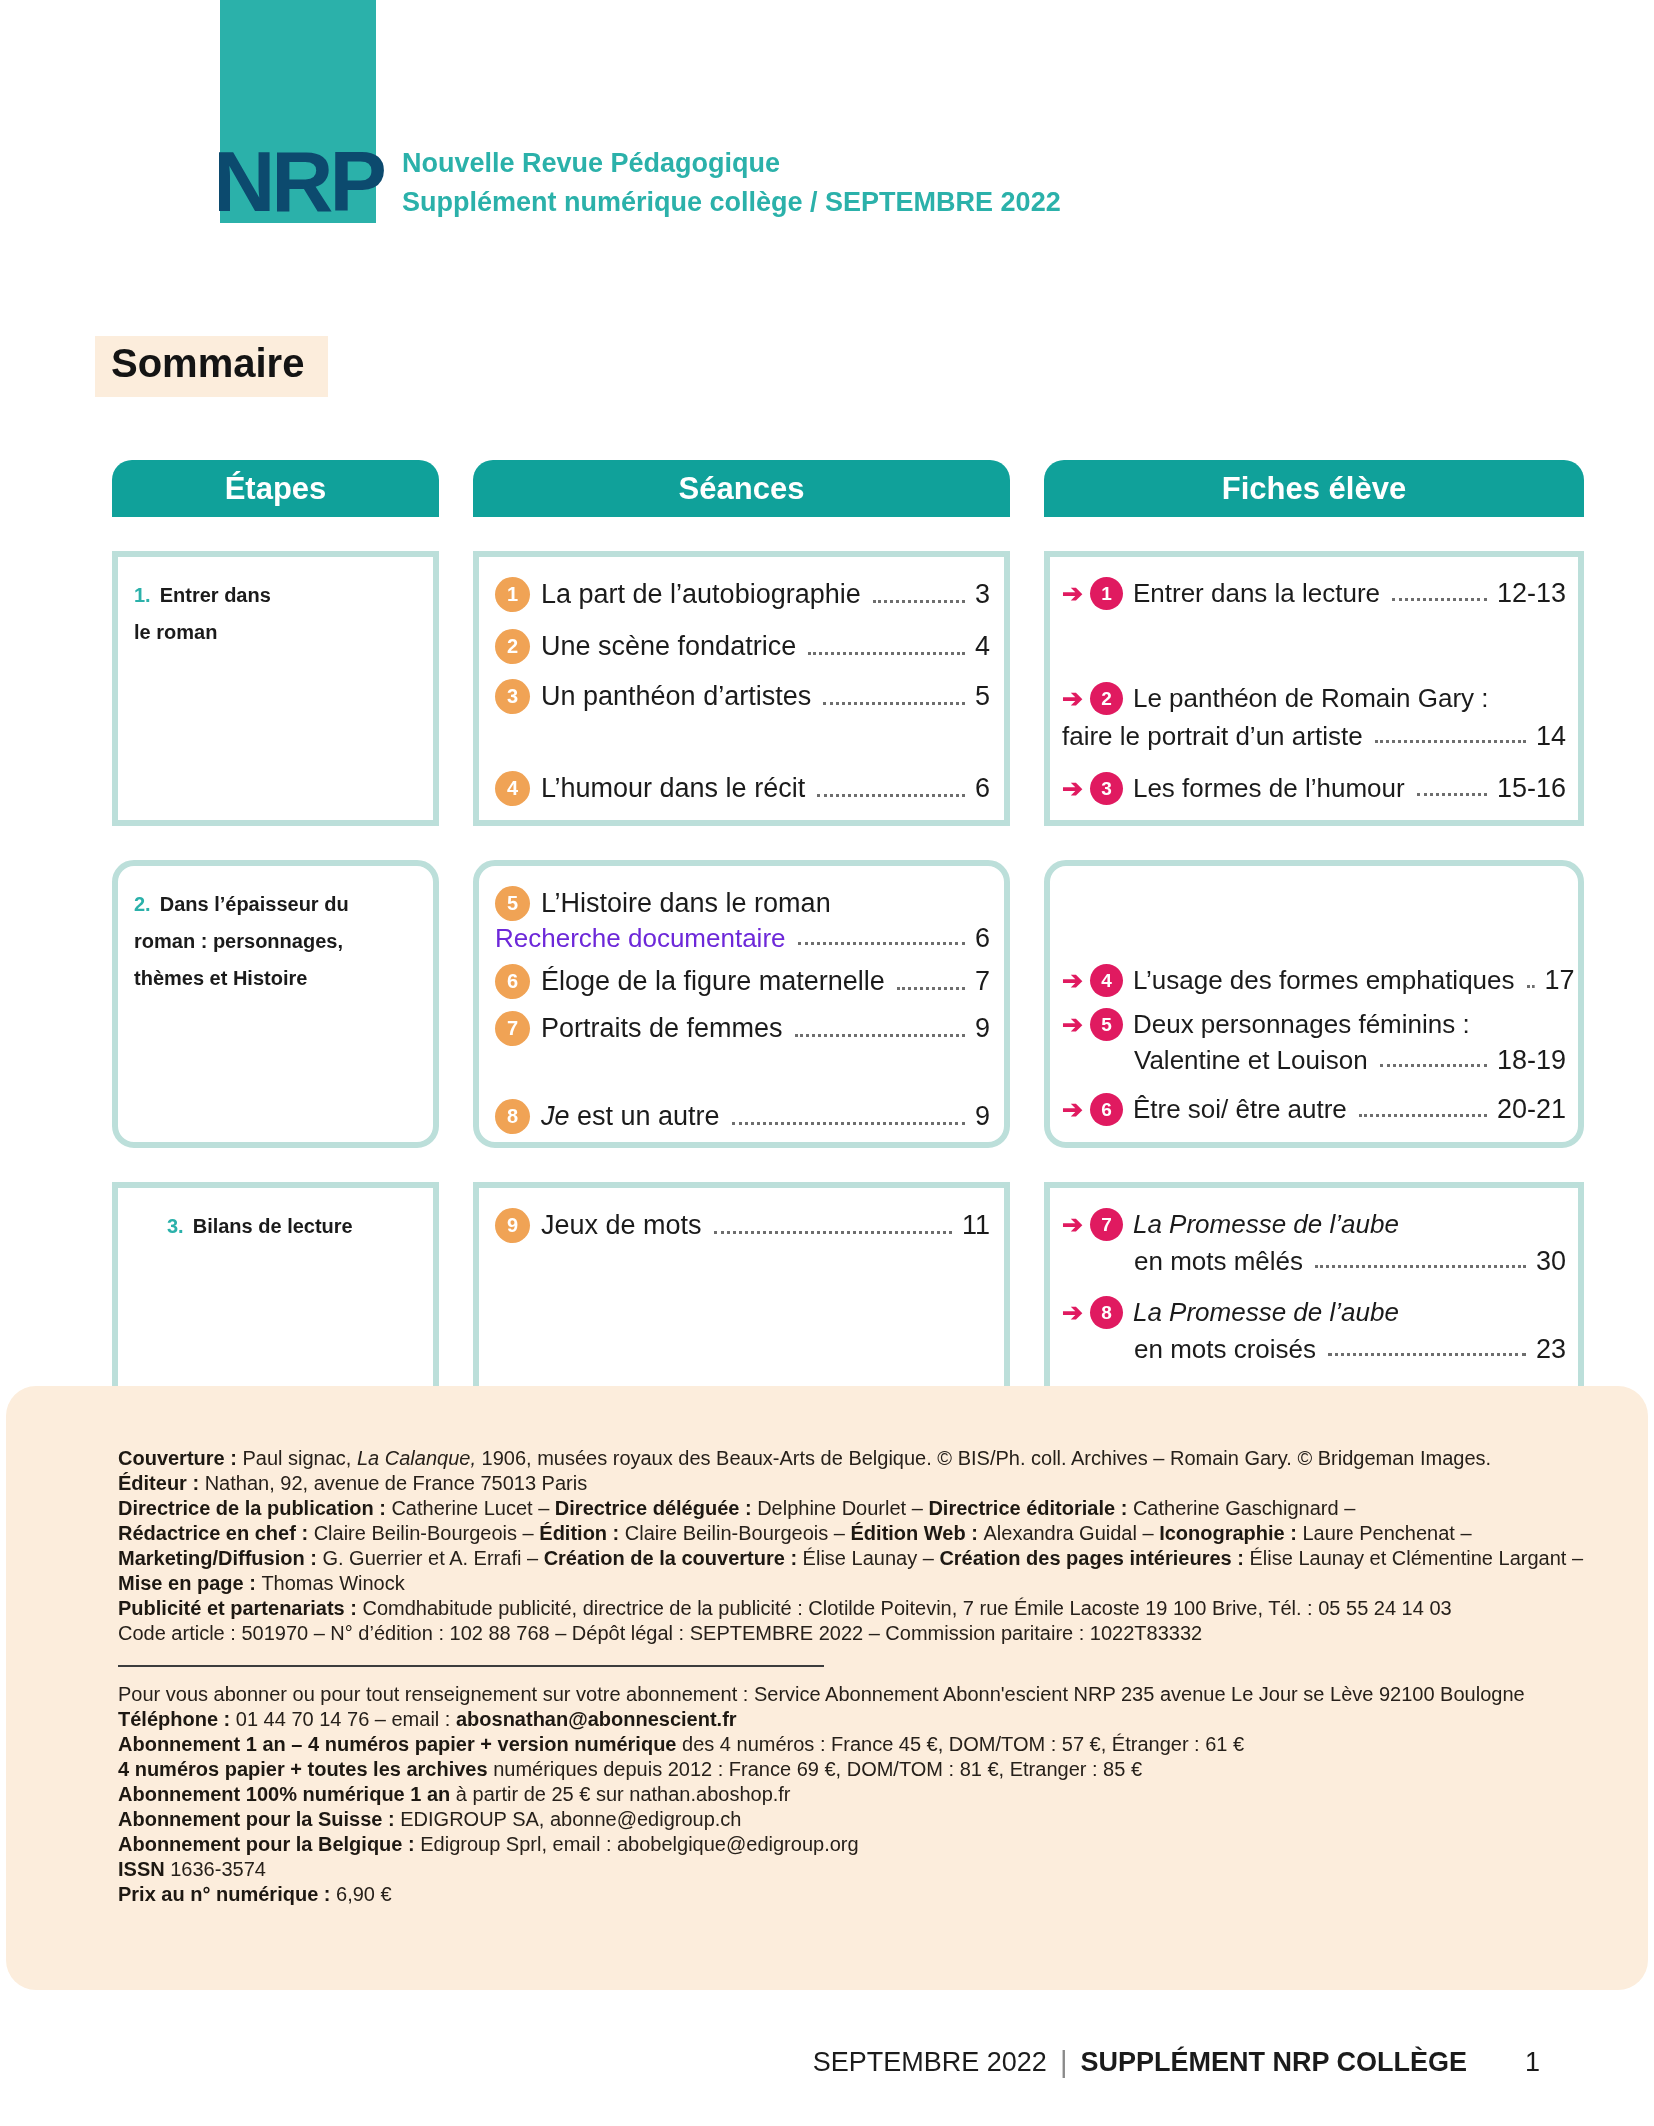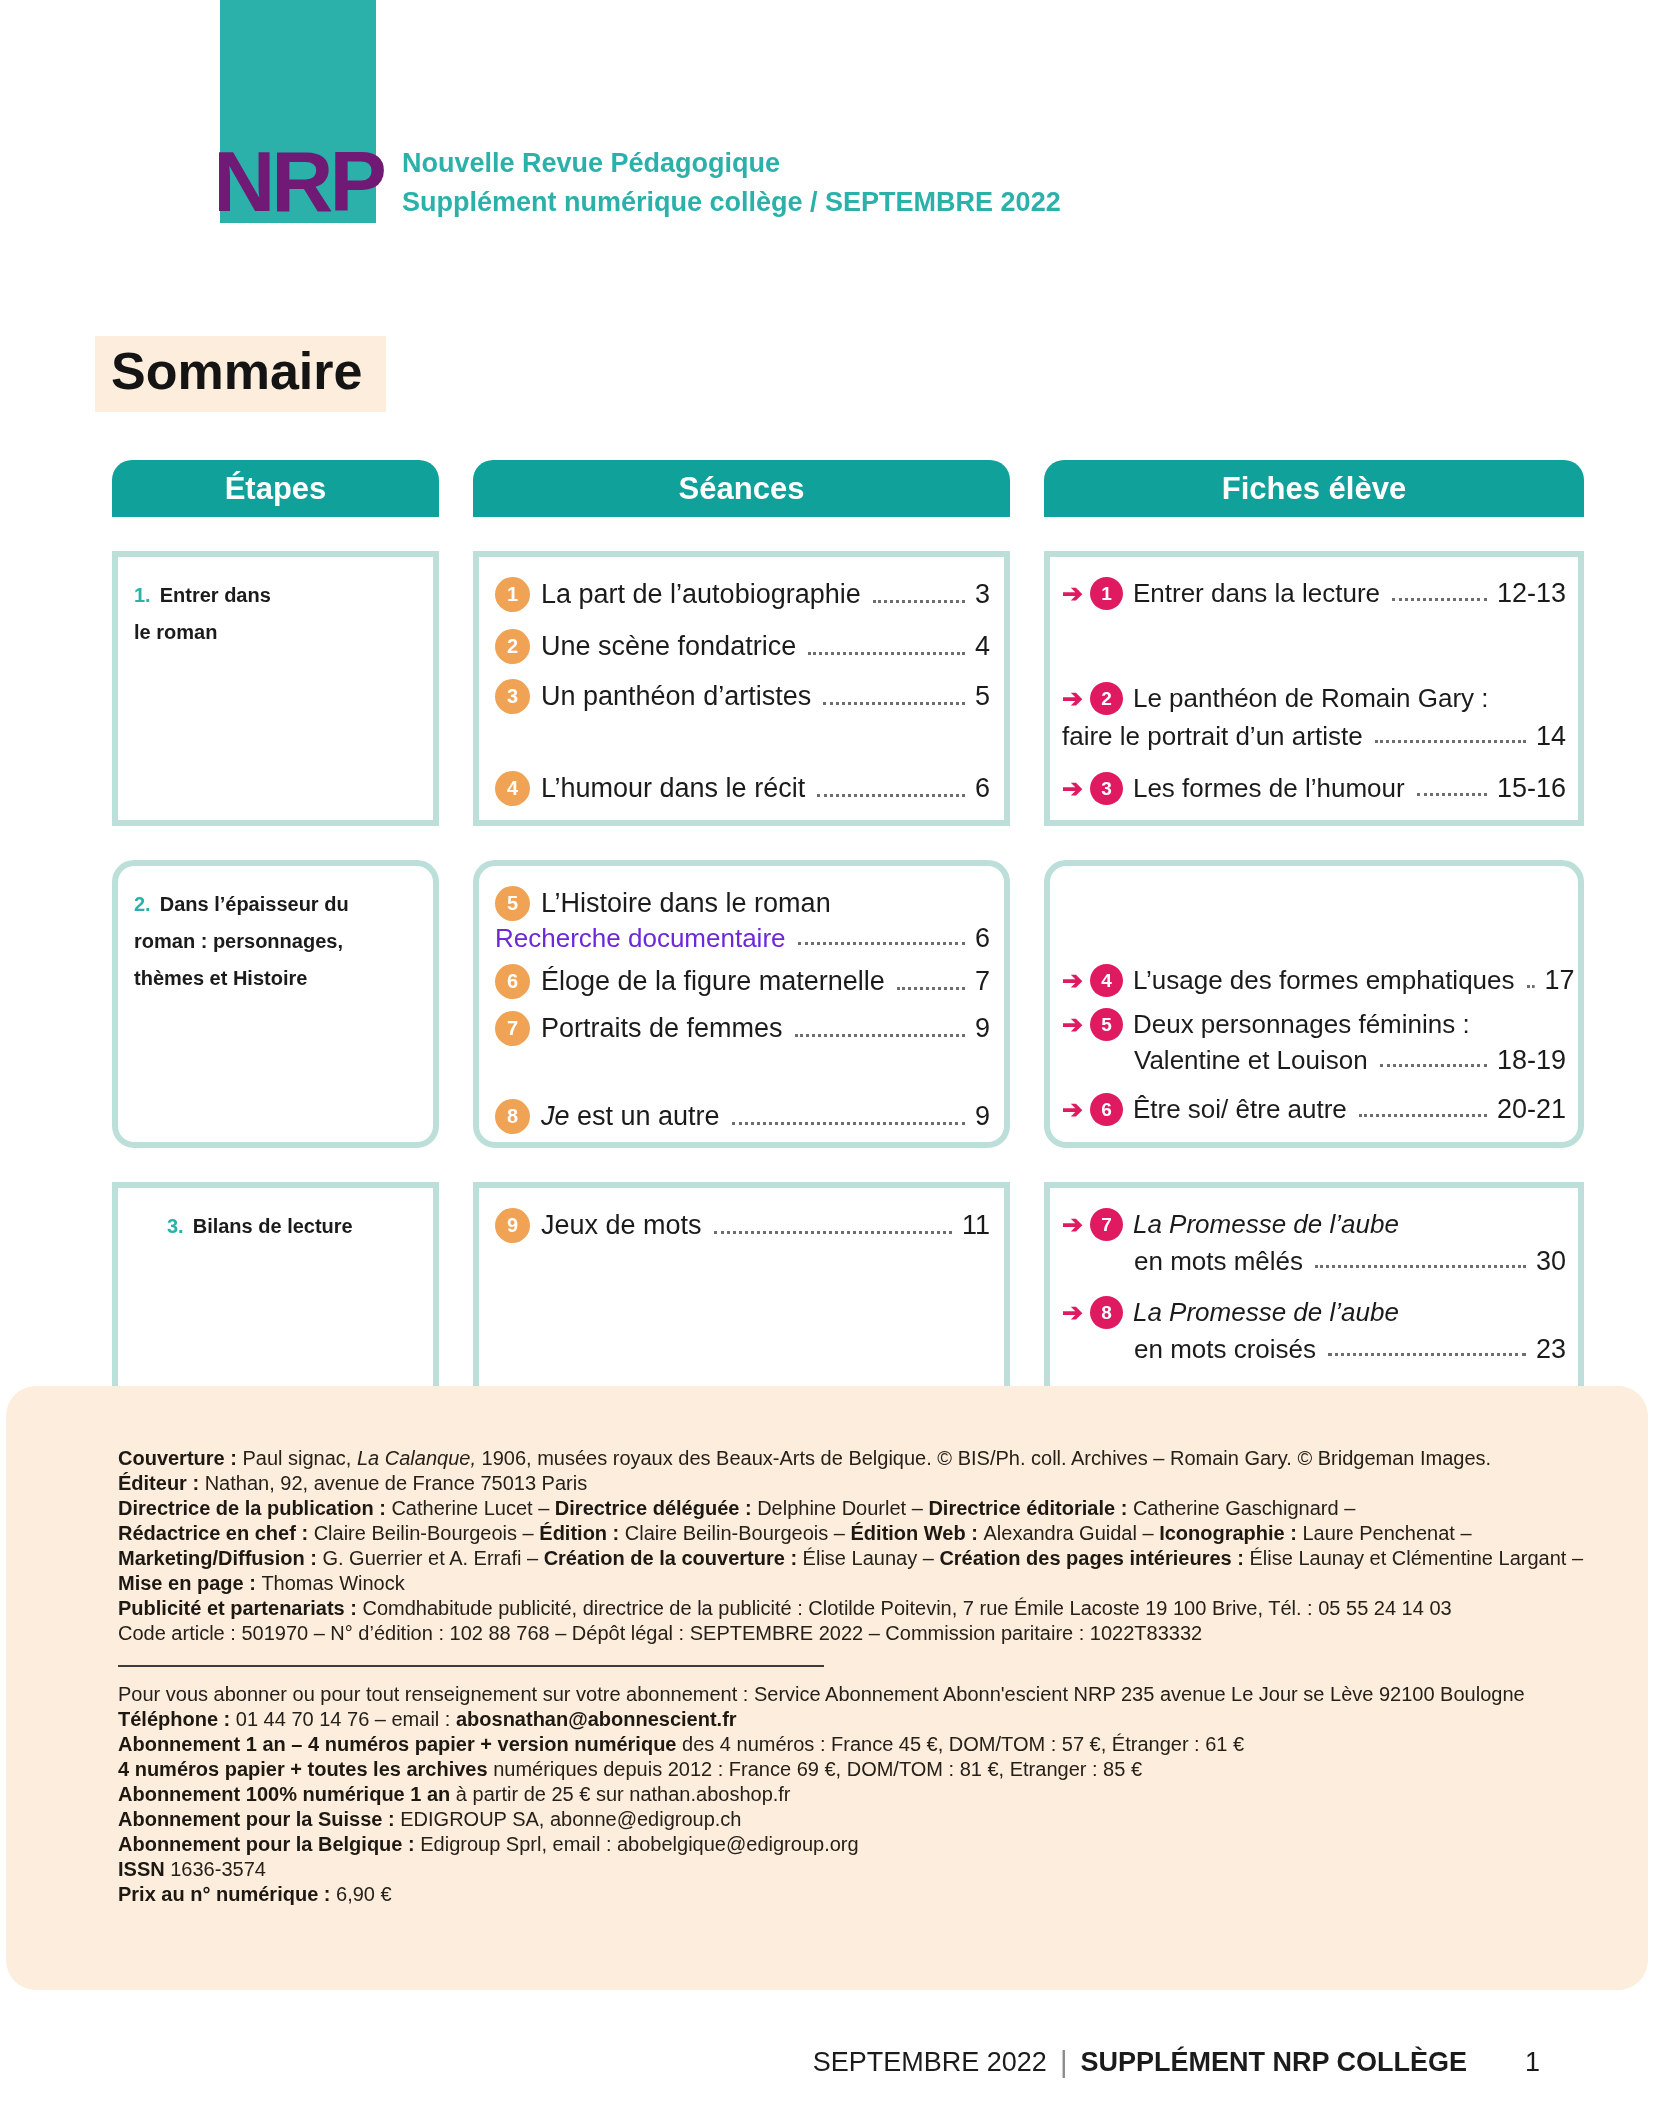--- a/index.html
+++ b/index.html
@@ -17,31 +17,31 @@
   body{
     width:1654px;height:2126px;position:relative;background:#ffffff;
     font-family:"Liberation Sans", sans-serif;color:var(--ink);
   }
   
   .logo-box{
     position:absolute;left:220px;top:0;width:156px;height:223px;
     background:var(--teal-logo);display:flex;align-items:flex-end;justify-content:center;
   }
   .logo-box span{
-    color:#701a75;font-size:86px;font-weight:bold;line-height:.92;letter-spacing:-4px;
+    color:#0c4a6e;font-size:86px;font-weight:bold;line-height:.92;letter-spacing:-4px;
     padding-bottom:2px;
   }
   .brand{
     position:absolute;left:402px;top:144px;color:var(--teal-logo);
     font-size:27px;font-weight:bold;line-height:39px;
   }
   
   .sommaire{
     position:absolute;left:95px;top:336px;margin:0;background:var(--peach);
-    font-size:52px;font-weight:bold;color:#141414;padding:5px 24px 11px 16px;
+    font-size:40px;font-weight:bold;color:#141414;padding:5px 24px 11px 16px;
   }
   
   .toc{
     position:absolute;left:112px;top:460px;width:1428px;
     display:grid;grid-template-columns:327px 537px 540px;column-gap:10px;row-gap:4px;gap:34px;
   }
   .th{
     height:57px;background:var(--teal);border-radius:20px 20px 0 0;color:#fff;
     font-size:31px;font-weight:bold;display:flex;align-items:center;justify-content:center;
   }

